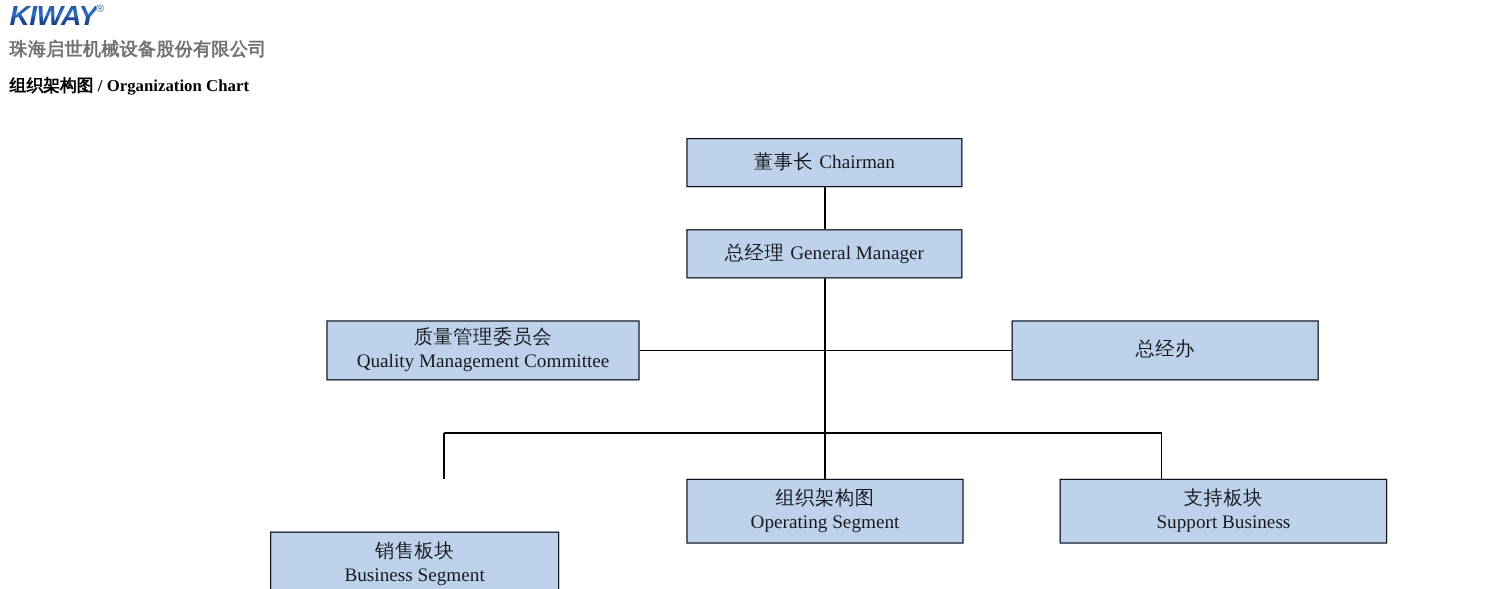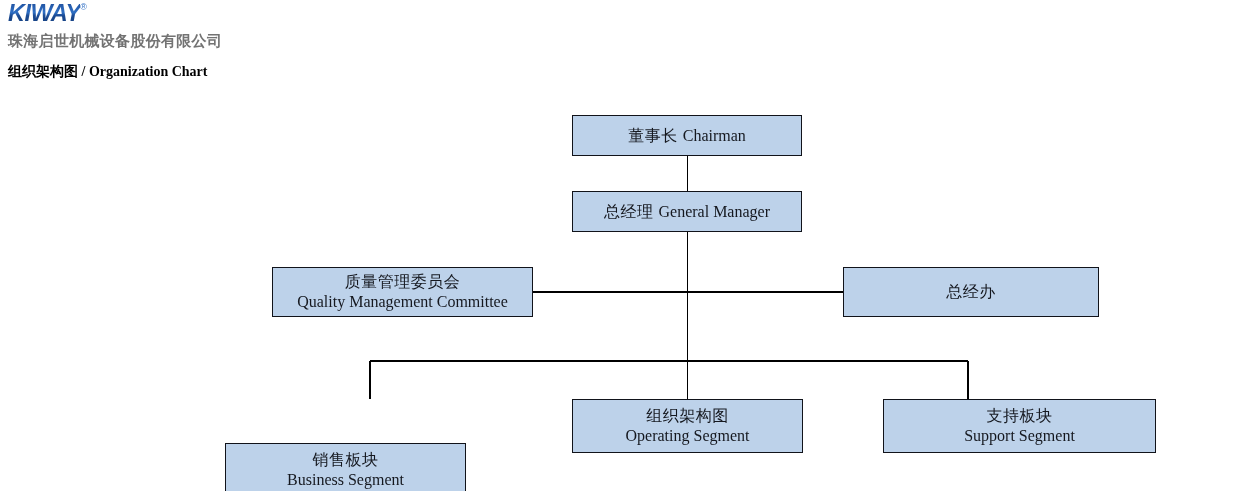--- a/index.html
+++ b/index.html
@@ -176,21 +176,21 @@
     <span class="en">Business Segment</span>
   </div>
 
   <div class="node" id="node-operating">
     <span class="cn">组织架构图</span>
     <span class="en">Operating Segment</span>
   </div>
 
   <div class="node" id="node-support">
     <span class="cn">支持板块</span>
-    <span class="en">Support Segment</span>
+    <span class="en">Support Business</span>
   </div>
 
 </div>
 
 <div id="header">
   <div id="logo-wrap">
     <span id="logo-text">KIWAY</span>
     <span id="logo-reg">®</span>
   </div>
   <div id="company-name">珠海启世机械设备股份有限公司</div>

